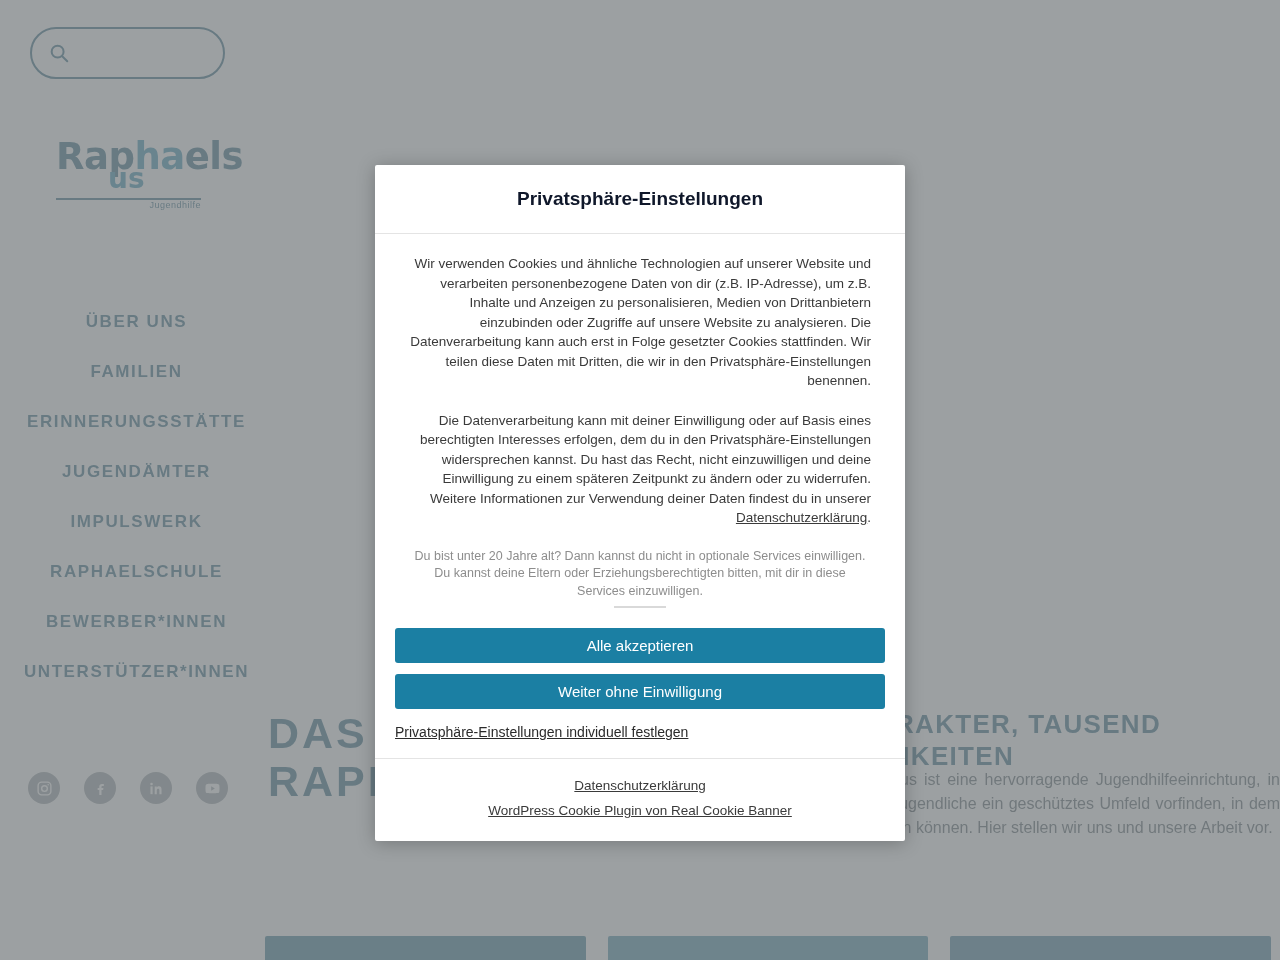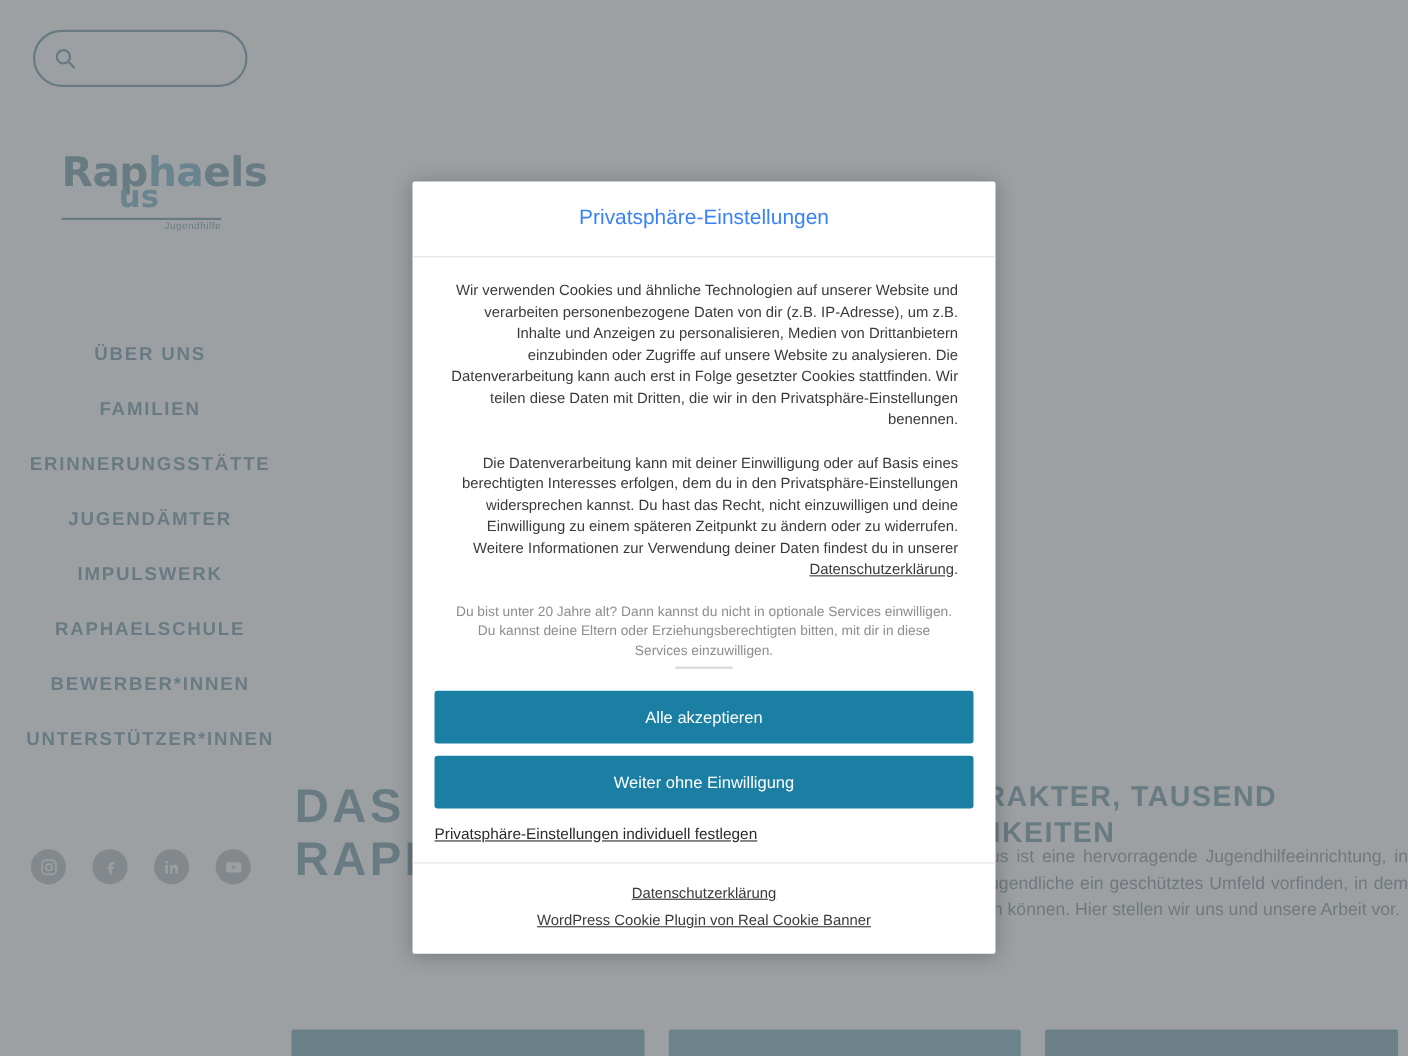--- a/index.html
+++ b/index.html
@@ -189,22 +189,23 @@
     width: 530px;
     background: #ffffff;
     box-shadow: 0 2px 18px rgba(0,0,0,0.25);
     border-radius: 2px;
     overflow: hidden;
   }
   .modal-header {
     height: 69px;
     display: flex; align-items: center; justify-content: center;
     font-size: 19px;
-    color: #3b82f6;
+    color: #0f172a;
     border-bottom: 1px solid #e4e4e4;
+    font-weight: bold;
   }
   .modal-body {
     padding: 20px 34px 6px 34px;
   }
   .modal-p {
     font-size: 13.5px;
     line-height: 19.5px;
     color: #3a3a3a;
     text-align: right;
     margin: 0 0 20px 0;
@@ -222,21 +223,21 @@
   }
   .divider {
     width: 52px; height: 2px;
     background: #d9d9d9;
     margin: -8px auto 14px auto;
   }
   .btns { padding: 0 20px; }
   .btn {
     display: block;
     width: 490px;
-    height: 48px;
+    height: 35px;
     margin: 0 auto 11px auto;
     background: #1b7fa3;
     color: #ffffff;
     border: none;
     border-radius: 3px;
     font-family: "Liberation Sans", sans-serif;
     font-size: 15px;
     cursor: pointer;
   }
   .link-individual {

